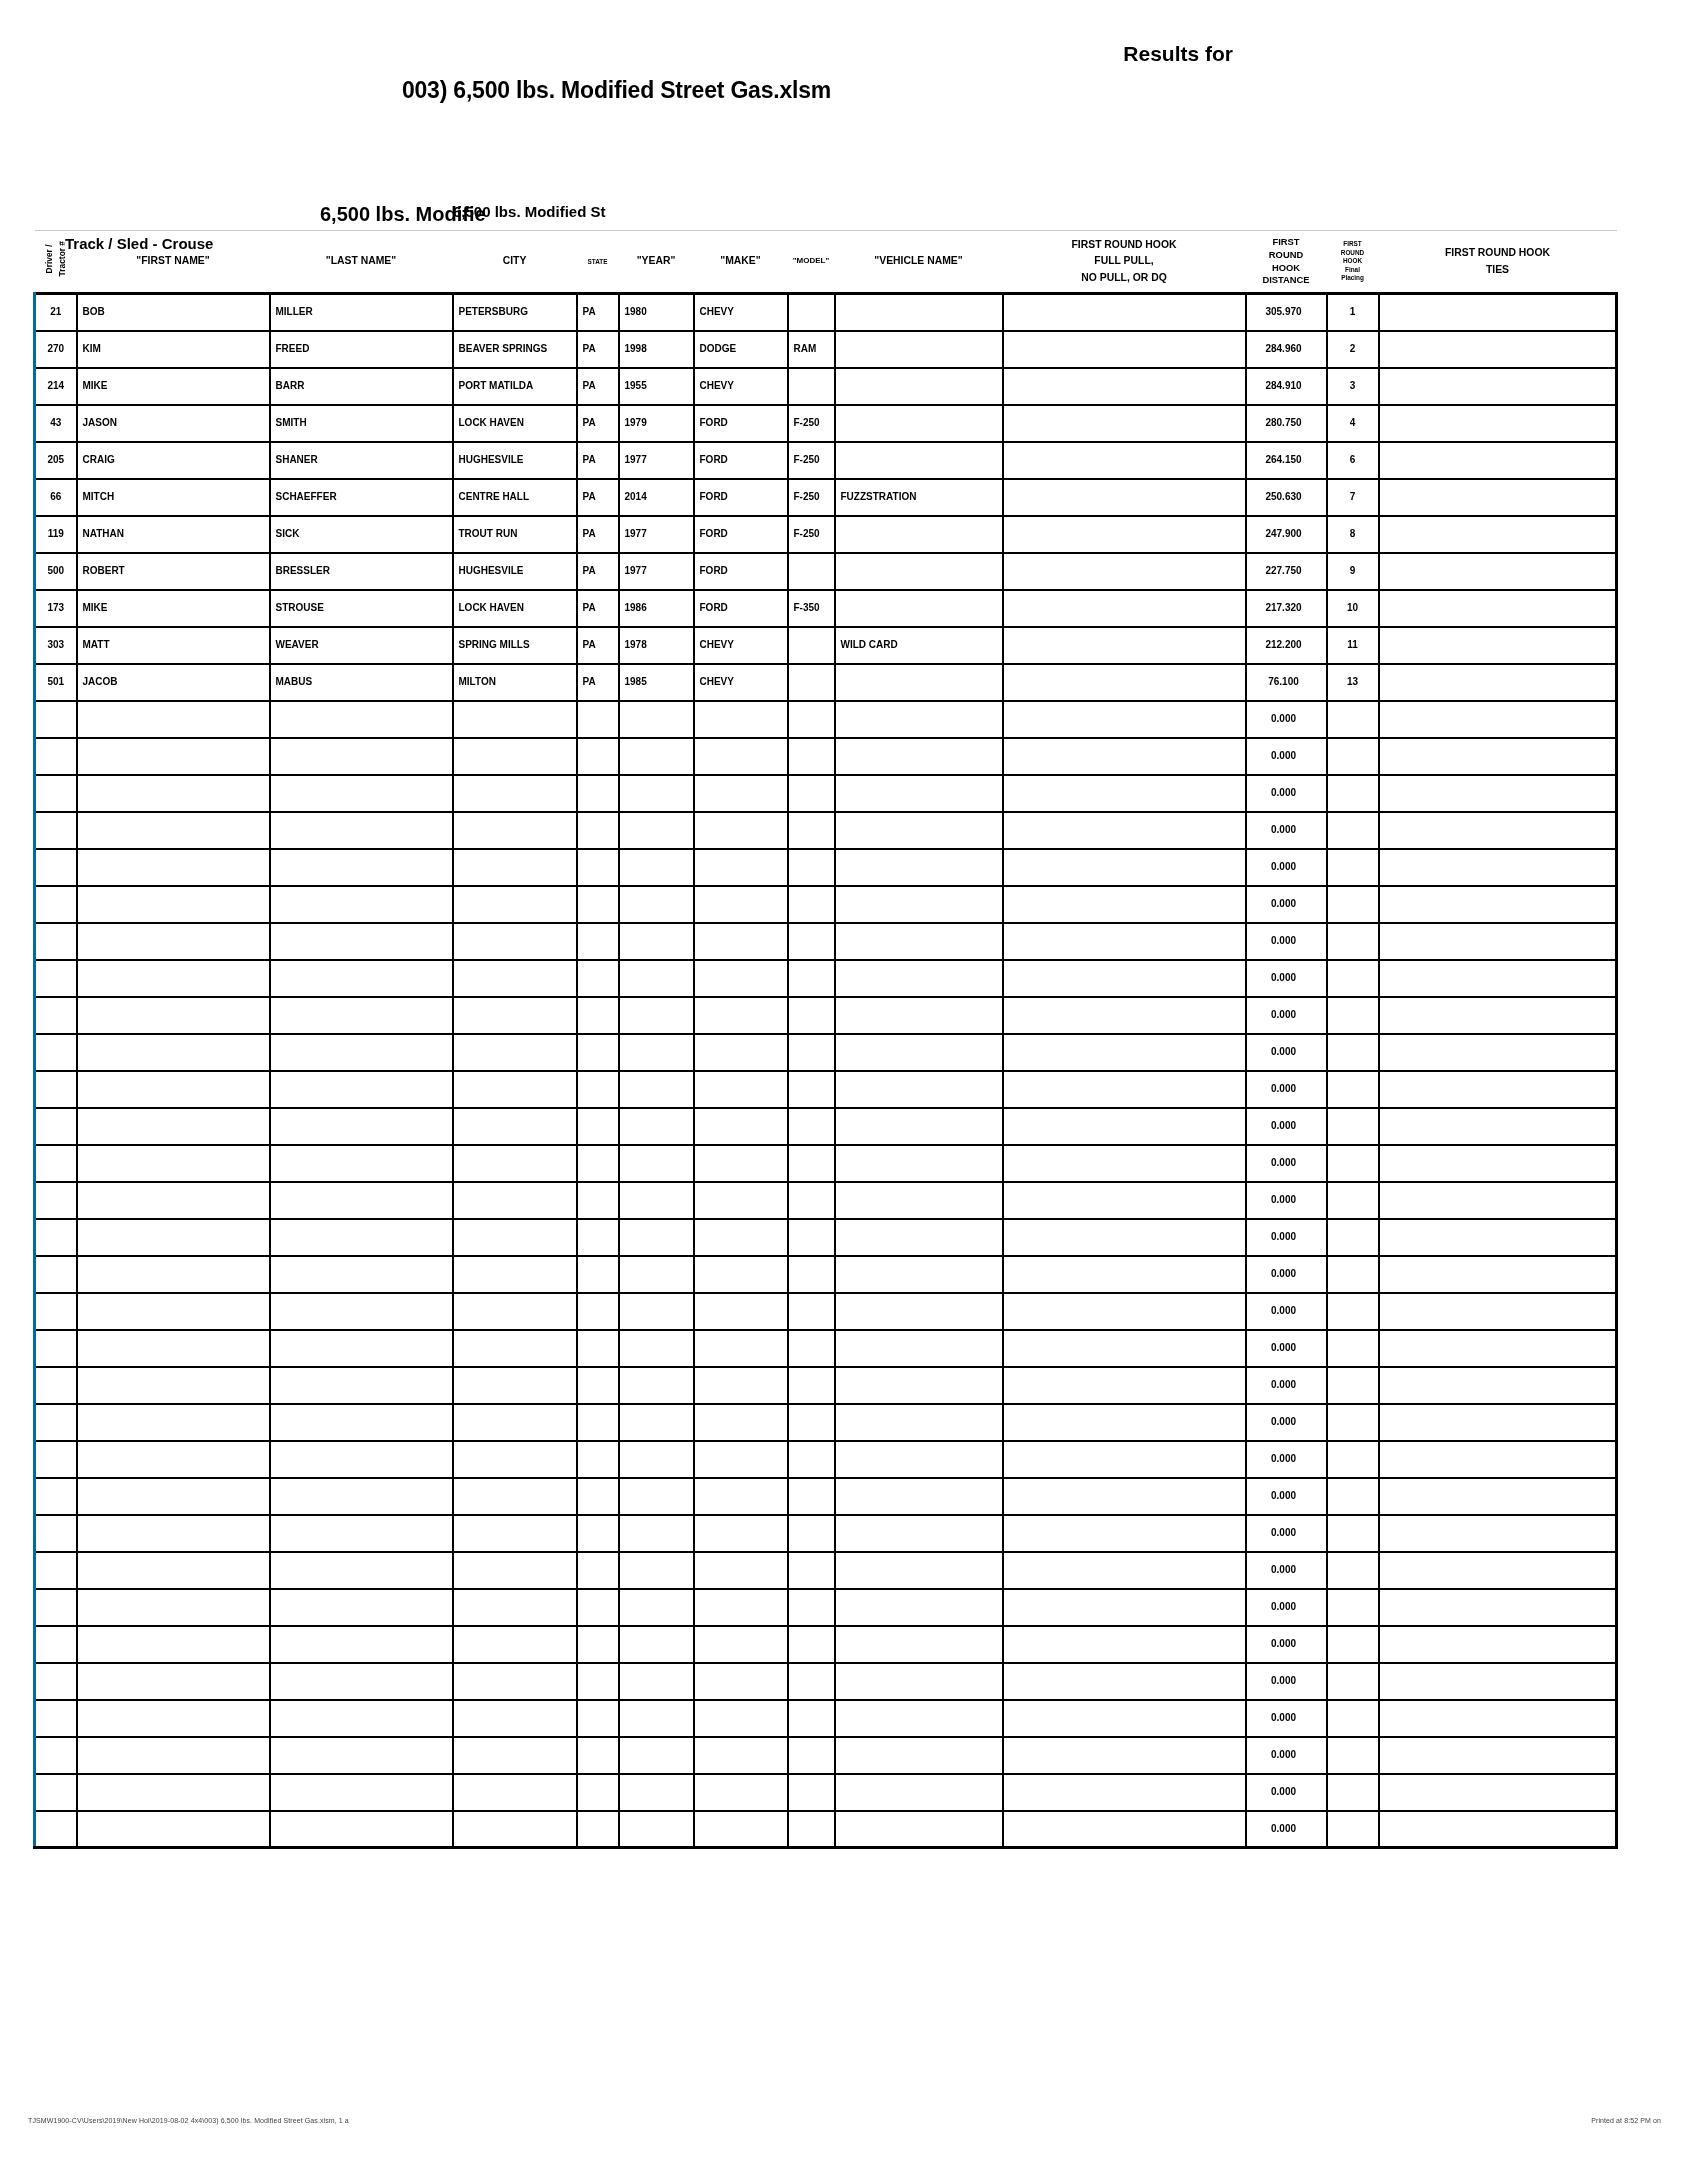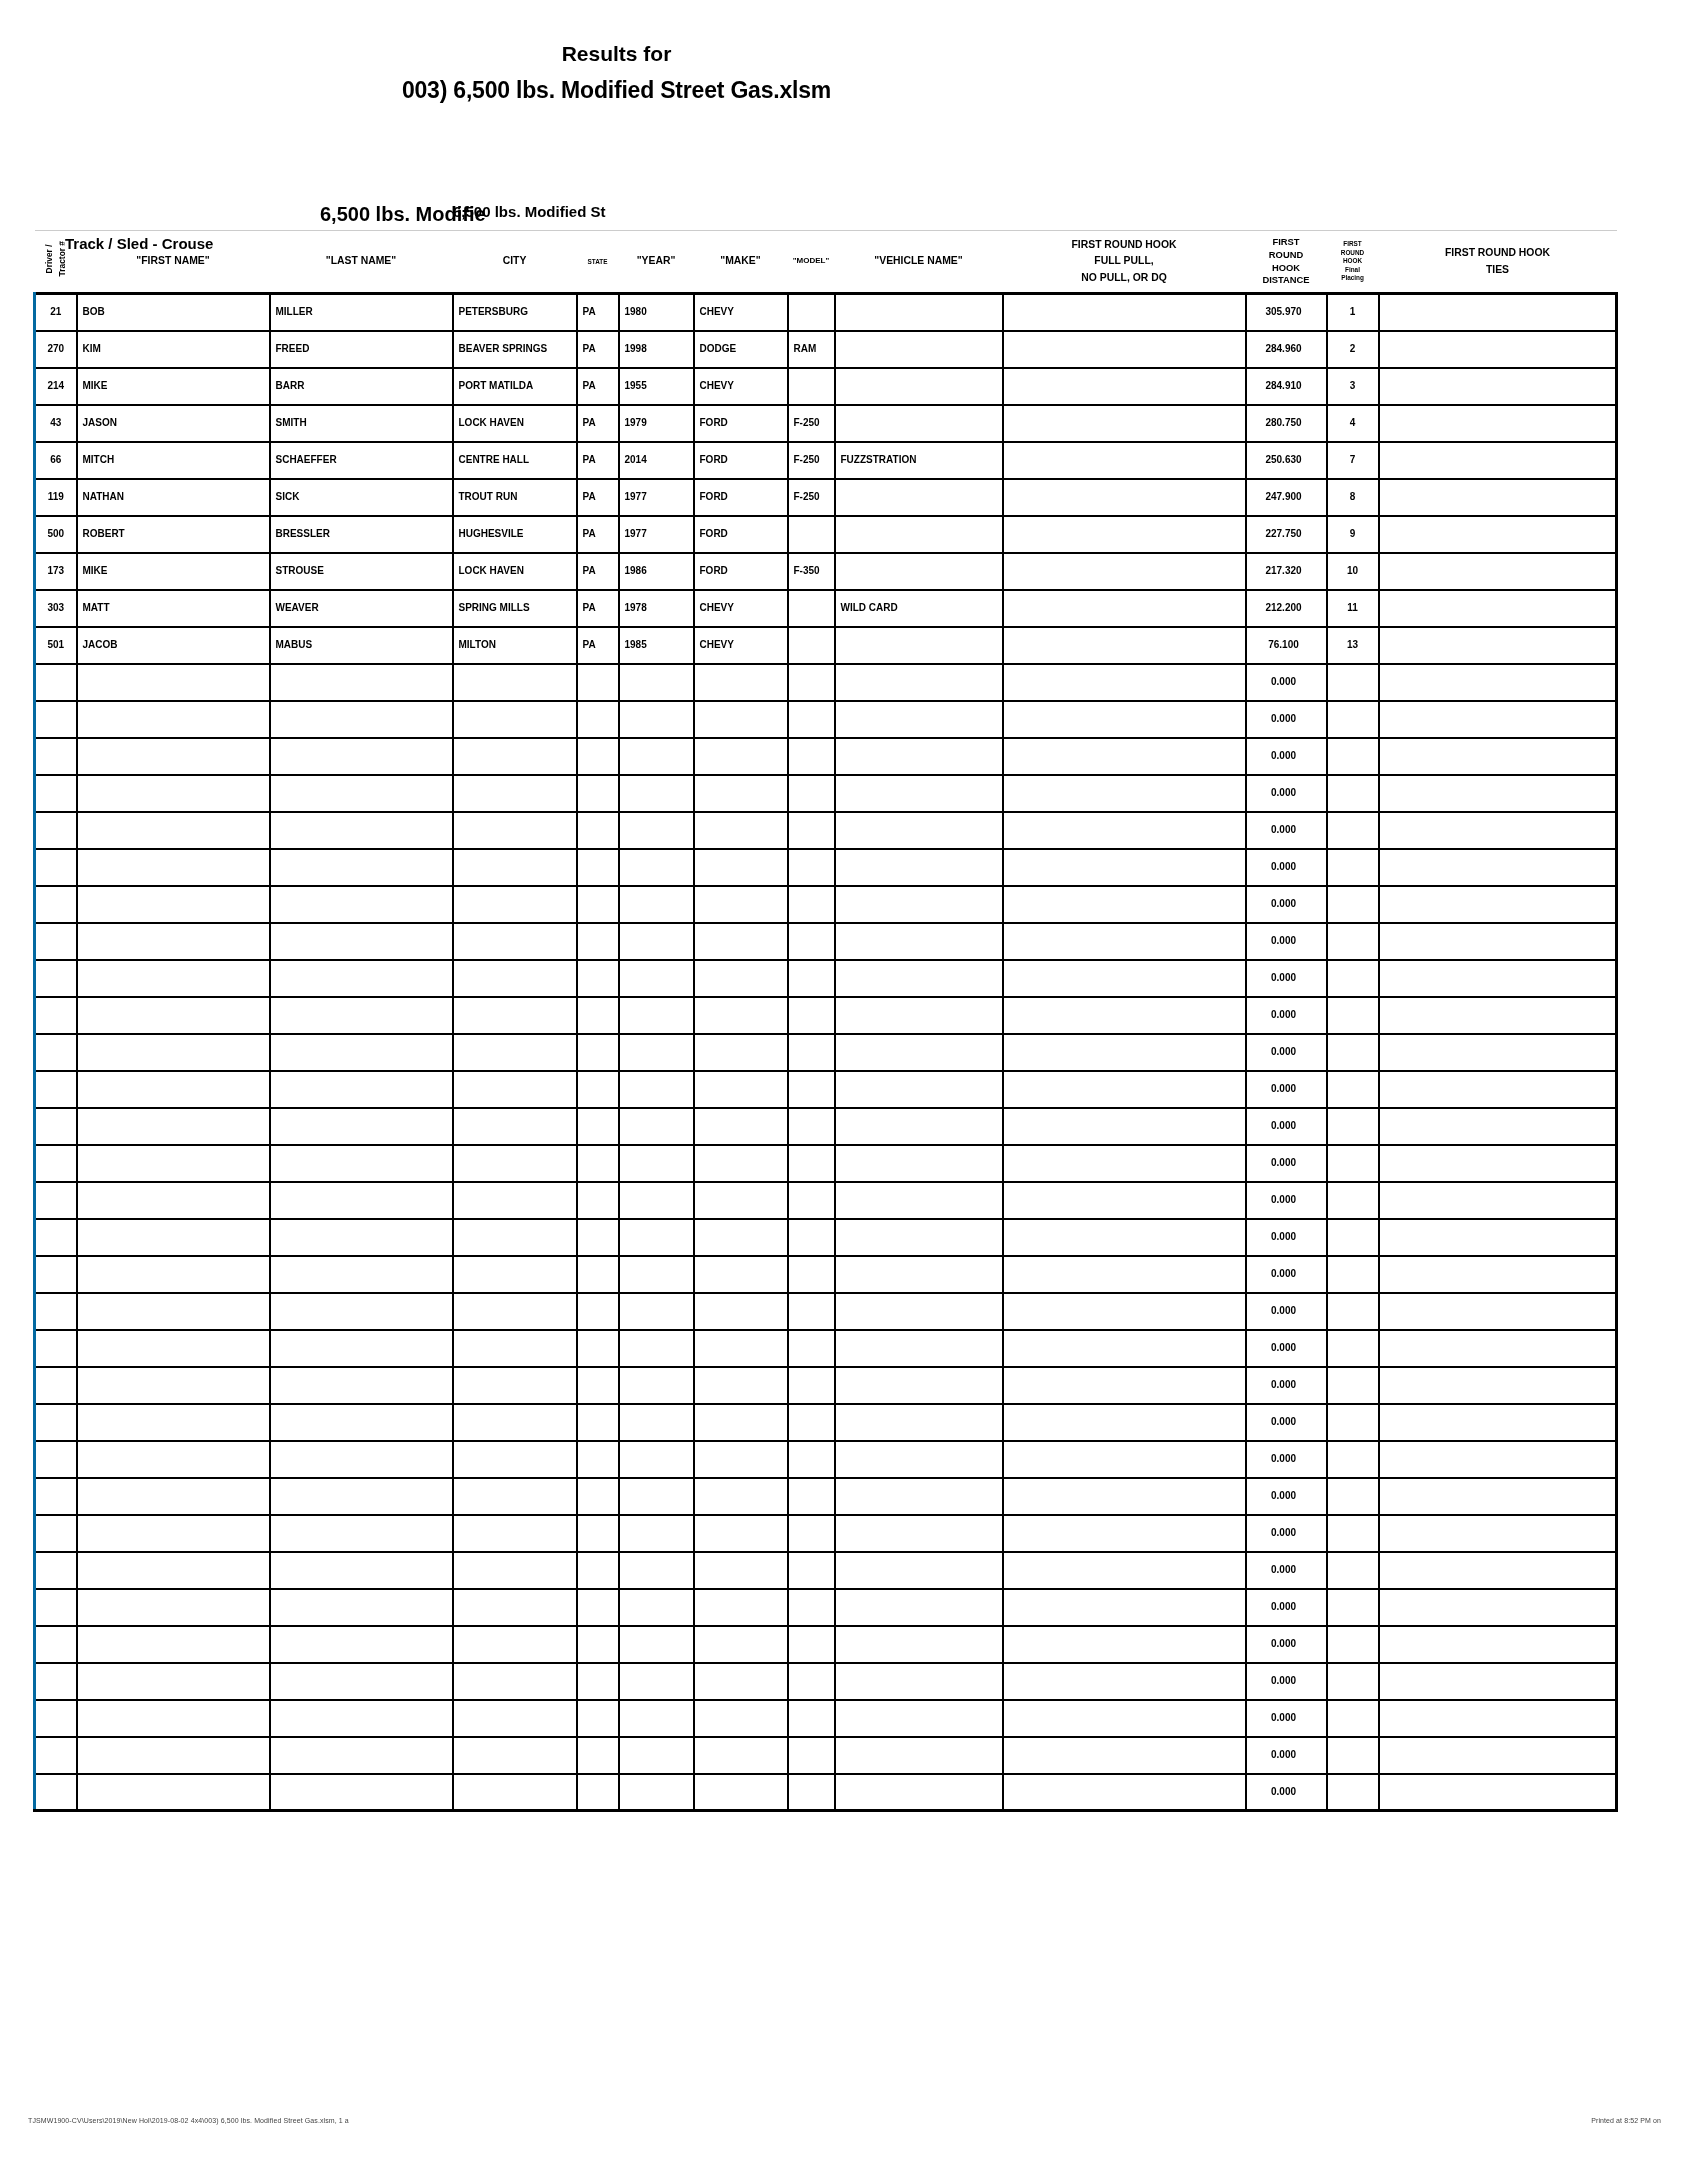--- a/index.html
+++ b/index.html
@@ -2,21 +2,21 @@
 <html><head>
 <meta charset="utf-8">
 <style>
   html,body{margin:0;padding:0;}
   body{
     width:1683px;height:2178px;background:#ffffff;position:relative;
     font-family:"Liberation Sans",sans-serif;font-weight:bold;color:#000;
     overflow:hidden;
   }
   .title1{
-    position:absolute;top:42px;left:0;width:1233px;text-align:center;
+    position:absolute;top:42px;left:0;width:1233px;text-align:right;
     font-size:21px;letter-spacing:0px;
   }
   .title2{
     position:absolute;top:77px;left:0;width:1233px;text-align:center;
     font-size:23px;letter-spacing:-0.2px;
   }
   .track-label{position:absolute;top:203px;left:65px;font-size:15px;margin-top:32px;}
   .class-trunc{position:absolute;top:203px;left:320px;font-size:20px;white-space:nowrap;}
   .class-label{position:absolute;top:203px;left:453px;font-size:15px;white-space:nowrap;}
 
@@ -172,20 +172,35 @@
           <td>1979</td>
           <td>FORD</td>
           <td>F-250</td>
           <td></td>
           <td></td>
           <td class="c-right">280.750</td>
           <td class="c-center">4</td>
           <td></td>
         </tr>
         <tr>
+          <td class="c-center">205</td>
+          <td>CRAIG</td>
+          <td>SHANER</td>
+          <td>HUGHESVILE</td>
+          <td>PA</td>
+          <td>1977</td>
+          <td>FORD</td>
+          <td>F-250</td>
+          <td></td>
+          <td></td>
+          <td class="c-right">264.150</td>
+          <td class="c-center">6</td>
+          <td></td>
+        </tr>
+        <tr>
           <td class="c-center">66</td>
           <td>MITCH</td>
           <td>SCHAEFFER</td>
           <td>CENTRE HALL</td>
           <td>PA</td>
           <td>2014</td>
           <td>FORD</td>
           <td>F-250</td>
           <td>FUZZSTRATION</td>
           <td></td>

